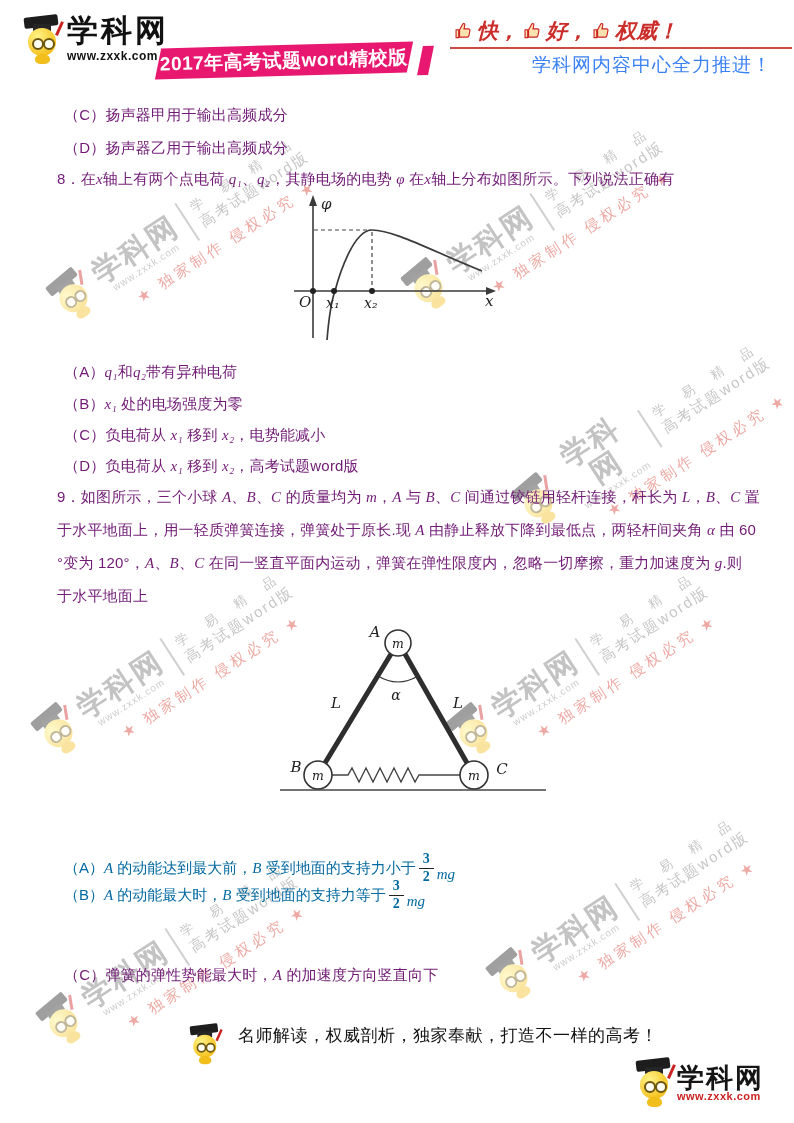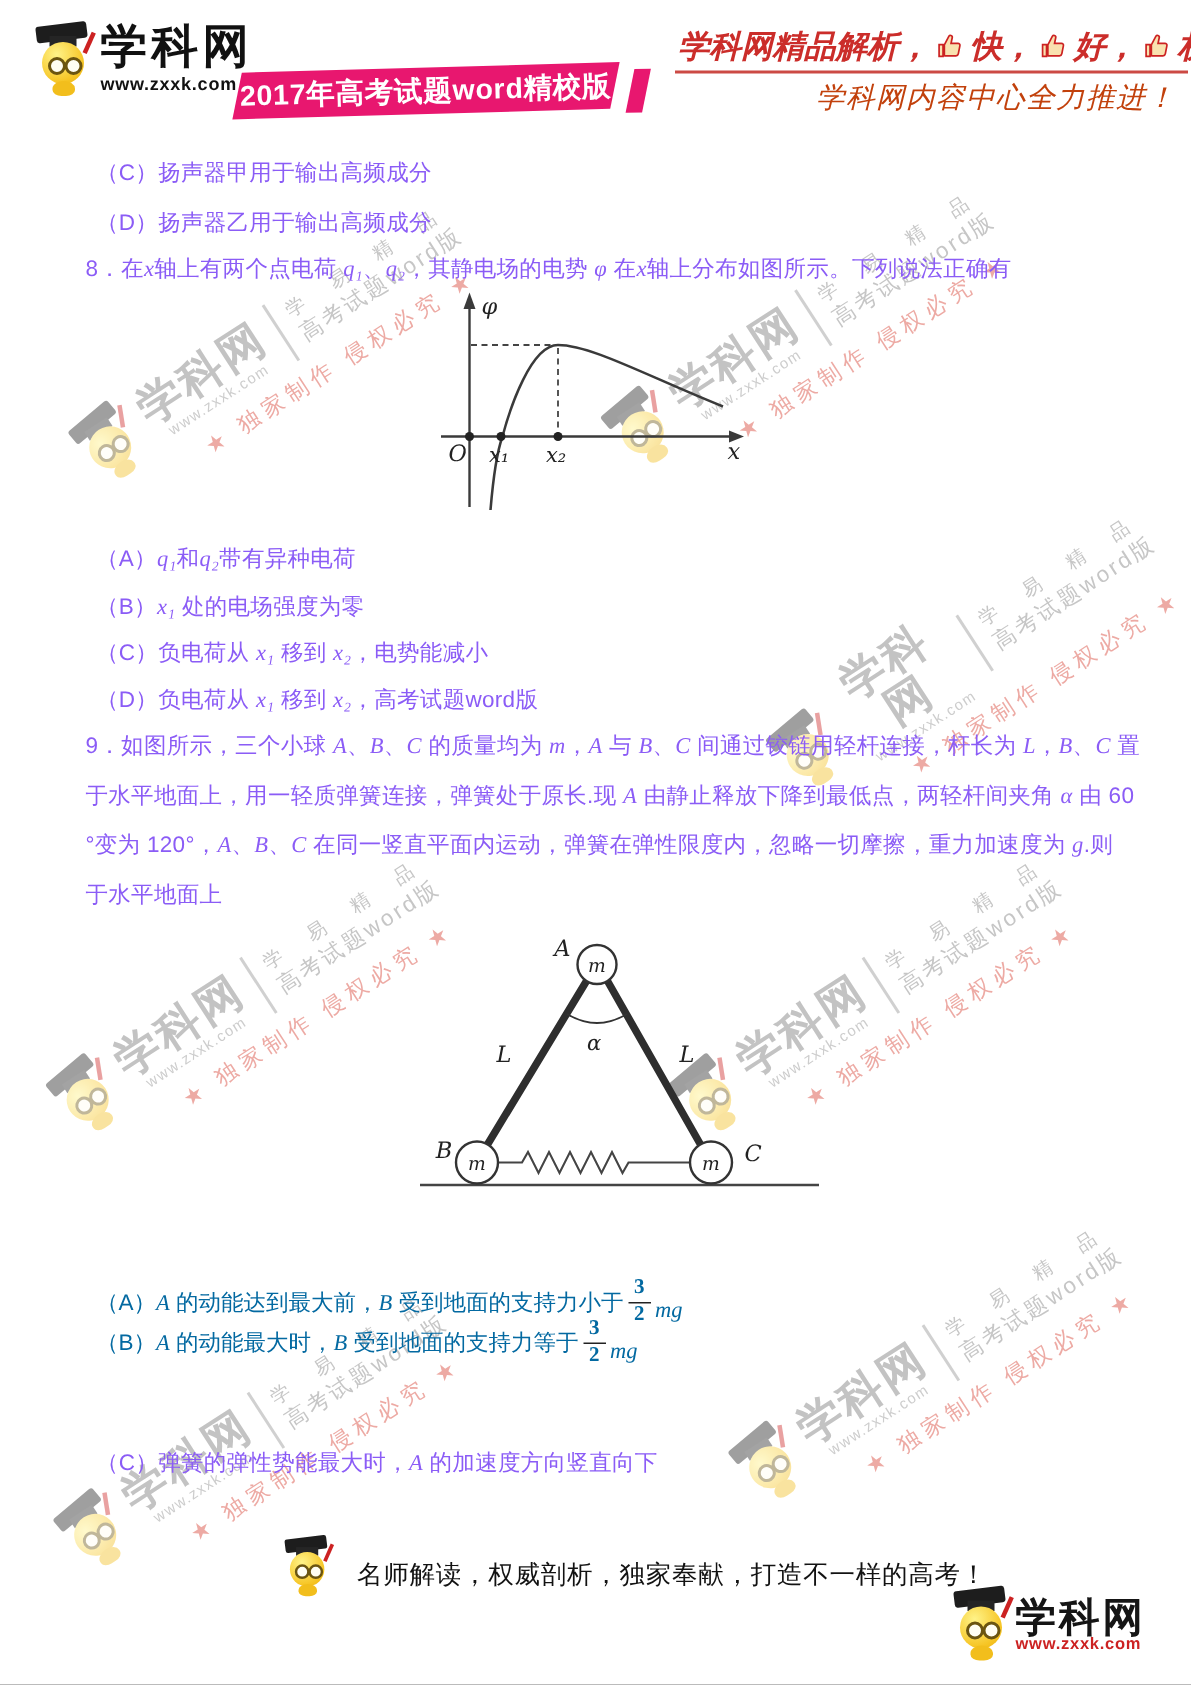--- a/index.html
+++ b/index.html
@@ -30,25 +30,25 @@
           transform:rotate(-1.6deg) skewX(-13deg);display:flex;align-items:center;justify-content:center;}
   .banner span{display:inline-block;transform:skewX(13deg);color:#fff;font-weight:bold;font-size:19px;letter-spacing:.5px;}
   .banner-tip{position:absolute;left:420px;top:46px;width:11px;height:29px;background:#e8176f;
           transform:rotate(-1.6deg) skewX(-13deg);}
 
   .slogan{position:absolute;left:452px;top:16px;height:30px;display:flex;align-items:center;gap:2px;
           color:#cb2d2a;font-family:"Liberation Serif","DejaVu Serif",serif;font-style:italic;
           font-weight:bold;font-size:21px;white-space:nowrap;}
   .thumb{width:21px;height:21px;margin:0 1px;}
   .slogan-line{position:absolute;left:450px;top:47px;width:342px;height:2px;background:#cc4a44;}
-  .sub-slogan{position:absolute;left:544px;top:52px;font-size:19px;color:#c2410c;letter-spacing:1px;
-          font-family:"Liberation Serif","DejaVu Serif",serif;font-style:italic;}
-
-  
-  .tline{position:absolute;font-size:15px;color:#8b5cf6;white-space:nowrap;letter-spacing:.2px;}
+  .sub-slogan{position:absolute;left:532px;top:52px;font-size:19px;color:#3b82f6;letter-spacing:1px;
+          font-family:"Liberation Serif","DejaVu Serif",serif;}
+
+  
+  .tline{position:absolute;font-size:15px;color:#701a75;white-space:nowrap;letter-spacing:.2px;}
   .v{font-family:"Liberation Serif","DejaVu Serif",serif;font-style:italic;}
 
   .optflex{position:absolute;display:flex;align-items:center;font-size:15px;color:#0369a1;white-space:nowrap;}
   .frac{display:inline-block;text-align:center;font-family:"Liberation Serif","DejaVu Serif",serif;
         font-weight:bold;font-size:14px;line-height:1.05;margin:0 3px;vertical-align:middle;}
   .frac .num{display:block;border-bottom:1.4px solid #222;padding:0 4px 1px;}
   .frac .den{display:block;padding-top:1px;}
   .mg{font-size:15px;margin-top:12px;}
 
   
@@ -61,21 +61,21 @@
   .wm-row{display:flex;align-items:center;gap:10px;}
   .wm-brand{text-align:center;}
   .wm-name{font-size:30px;font-weight:bold;color:#c3c3c3;letter-spacing:2px;line-height:1;}
   .wm-url{font-size:10px;color:#cdcdcd;letter-spacing:1px;}
   .wm-bar{width:2px;height:44px;background:#d0d0d0;}
   .wm-tag1{font-size:13px;color:#c6c6c6;letter-spacing:9px;white-space:nowrap;}
   .wm-tag2{font-size:15px;color:#c6c6c6;letter-spacing:2px;white-space:nowrap;}
   .wm-notice{margin:4px 0 0 72px;font-size:15px;color:#edaaa4;letter-spacing:4px;white-space:nowrap;}
 
   
-  .footer{position:absolute;left:190px;top:1024px;display:flex;align-items:center;gap:10px;z-index:2;}
+  .footer{position:absolute;left:190px;top:1024px;display:flex;gap:10px;z-index:2;}
   .footer-text{font-size:17px;color:#121212;letter-spacing:.5px;}
 
   .bottom-logo{position:absolute;left:636px;top:1058px;display:flex;align-items:center;gap:3px;z-index:2;}
   .bl-name{font-size:27px;font-weight:bold;color:#151515;letter-spacing:2px;line-height:1;}
   .bl-url{font-size:11px;font-weight:bold;color:#cc2222;letter-spacing:.5px;margin-top:-2px;}
 
   .content{position:relative;z-index:1;}
 </style>
 </head>
 <body>
@@ -266,21 +266,20 @@
         <div class="logo-url">www.zxxk.com</div>
       </div>
     </div>
 
     <div class="banner">
         <span>2017年高考试题word精校版</span>
       </div>
     <div class="banner-tip"></div>
 
     <div class="slogan">
-      <span>学科网精品解析，</span>
       <svg class="thumb" viewBox="0 0 24 24">
           <path d="M3.5 10h3v9h-3z M7.5 19v-8.8L11 3.6c.3-.55.95-.8 1.55-.6.75.25 1.15 1.05.95 1.8L12.6 9h5.3c.95 0 1.66.86 1.47 1.79l-1.25 6.3c-.17.83-.9 1.41-1.75 1.41H7.5z" fill="#f9e2b0" stroke="#c22" stroke-width="1.3"></path>
         </svg>
       <span>快，</span>
       <svg class="thumb" viewBox="0 0 24 24">
           <path d="M3.5 10h3v9h-3z M7.5 19v-8.8L11 3.6c.3-.55.95-.8 1.55-.6.75.25 1.15 1.05.95 1.8L12.6 9h5.3c.95 0 1.66.86 1.47 1.79l-1.25 6.3c-.17.83-.9 1.41-1.75 1.41H7.5z" fill="#f9e2b0" stroke="#c22" stroke-width="1.3"></path>
         </svg>
       <span>好，</span>
       <svg class="thumb" viewBox="0 0 24 24">
           <path d="M3.5 10h3v9h-3z M7.5 19v-8.8L11 3.6c.3-.55.95-.8 1.55-.6.75.25 1.15 1.05.95 1.8L12.6 9h5.3c.95 0 1.66.86 1.47 1.79l-1.25 6.3c-.17.83-.9 1.41-1.75 1.41H7.5z" fill="#f9e2b0" stroke="#c22" stroke-width="1.3"></path>

